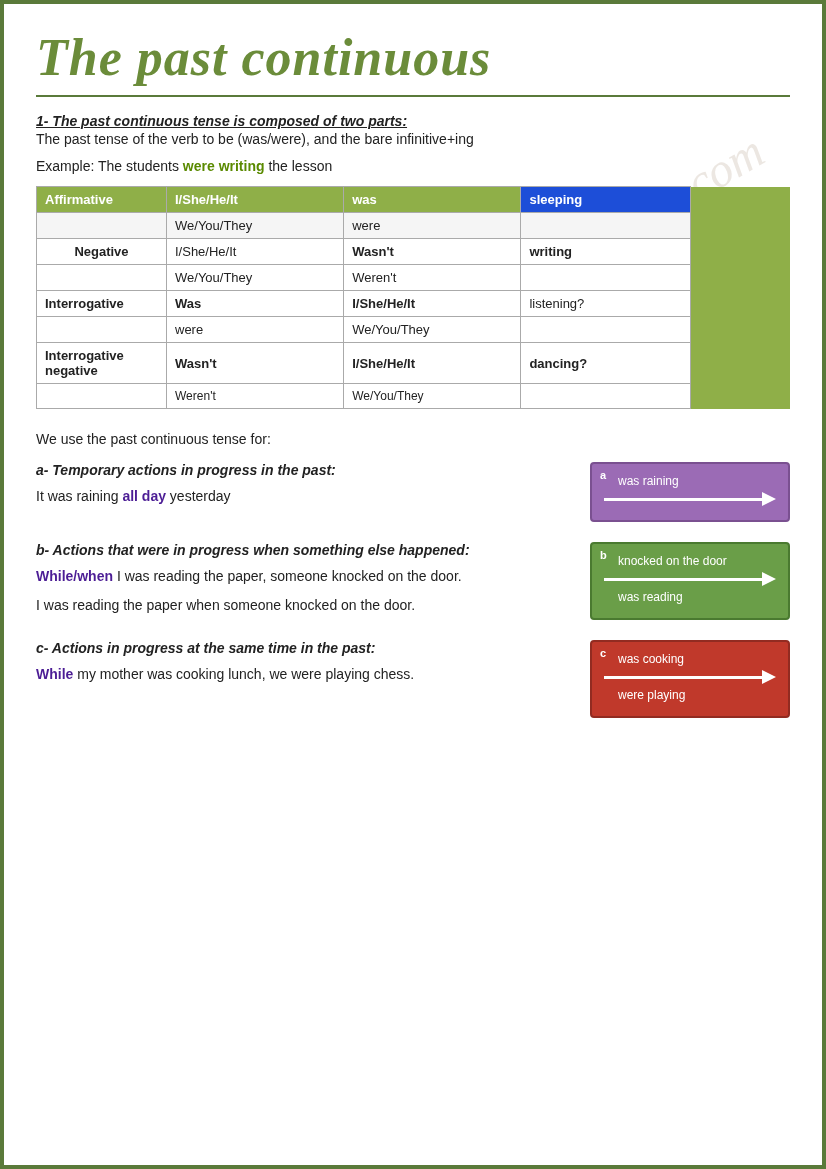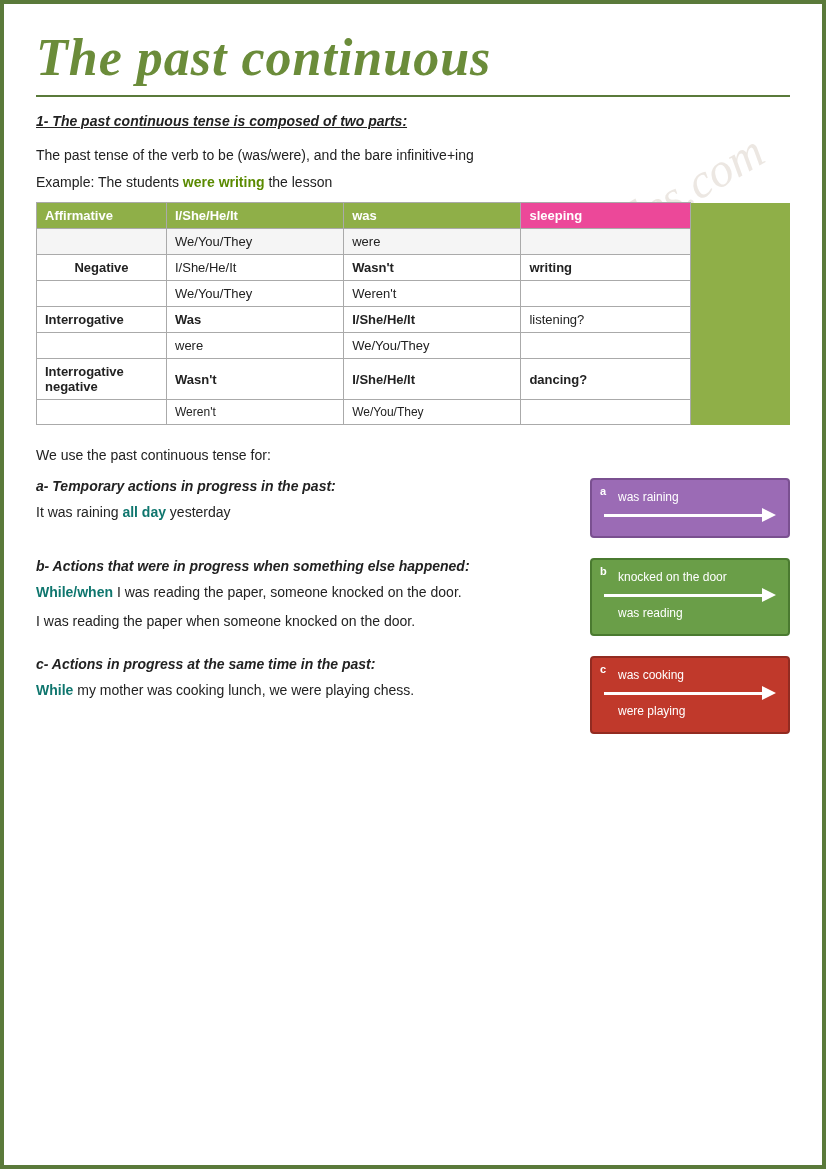--- a/index.html
+++ b/index.html
@@ -34,36 +34,36 @@
     .divider-line {
       height: 2px;
       background: #5a7a3a;
       margin-bottom: 16px;
     }
 
     .section-heading {
       font-style: italic;
       font-weight: bold;
       text-decoration: underline;
-      margin-bottom: 16px;
+      margin-bottom: 0;
       font-size: 14px;
     }
 
     .paragraph {
       margin-bottom: 8px;
       line-height: 1.5;
     }
 
     .highlight-green {
       color: #5a8a00;
       font-weight: bold;
     }
 
     .highlight-red {
-      color: #0f766e;
+      color: #4c1d95;
       font-weight: bold;
     }
 
     
     .grammar-table {
       width: 100%;
       border-collapse: collapse;
       margin-bottom: 20px;
       font-size: 13px;
     }
@@ -239,21 +239,21 @@
   </div>
 
   <div class="table-wrapper mb20">
     <table class="grammar-table">
       <tbody>
 
         <tr class="row-affirmative">
           <td class="label-cell" style="width:130px; background:#8faf48; color:#fff; font-weight:bold;">Affirmative</td>
           <td style="background:#8faf48; color:#fff;">I/She/He/It</td>
           <td style="background:#8faf48; color:#fff; font-weight:bold;">was</td>
-          <td style="background:#ec4899; color:#fff; font-weight:bold; min-width:90px;">sleeping</td>
+          <td style="background:#1d4ed8; color:#fff; font-weight:bold; min-width:90px;">sleeping</td>
           <td rowspan="8" style="background:#8faf48; width:100px; border:none;"></td>
         </tr>
 
         <tr class="row-affirmative2">
           <td style="background:#f5f5f5;"></td>
           <td style="background:#f5f5f5;">We/You/They</td>
           <td style="background:#f5f5f5;">were</td>
           <td style="background:#f5f5f5;"></td>
         </tr>
 

